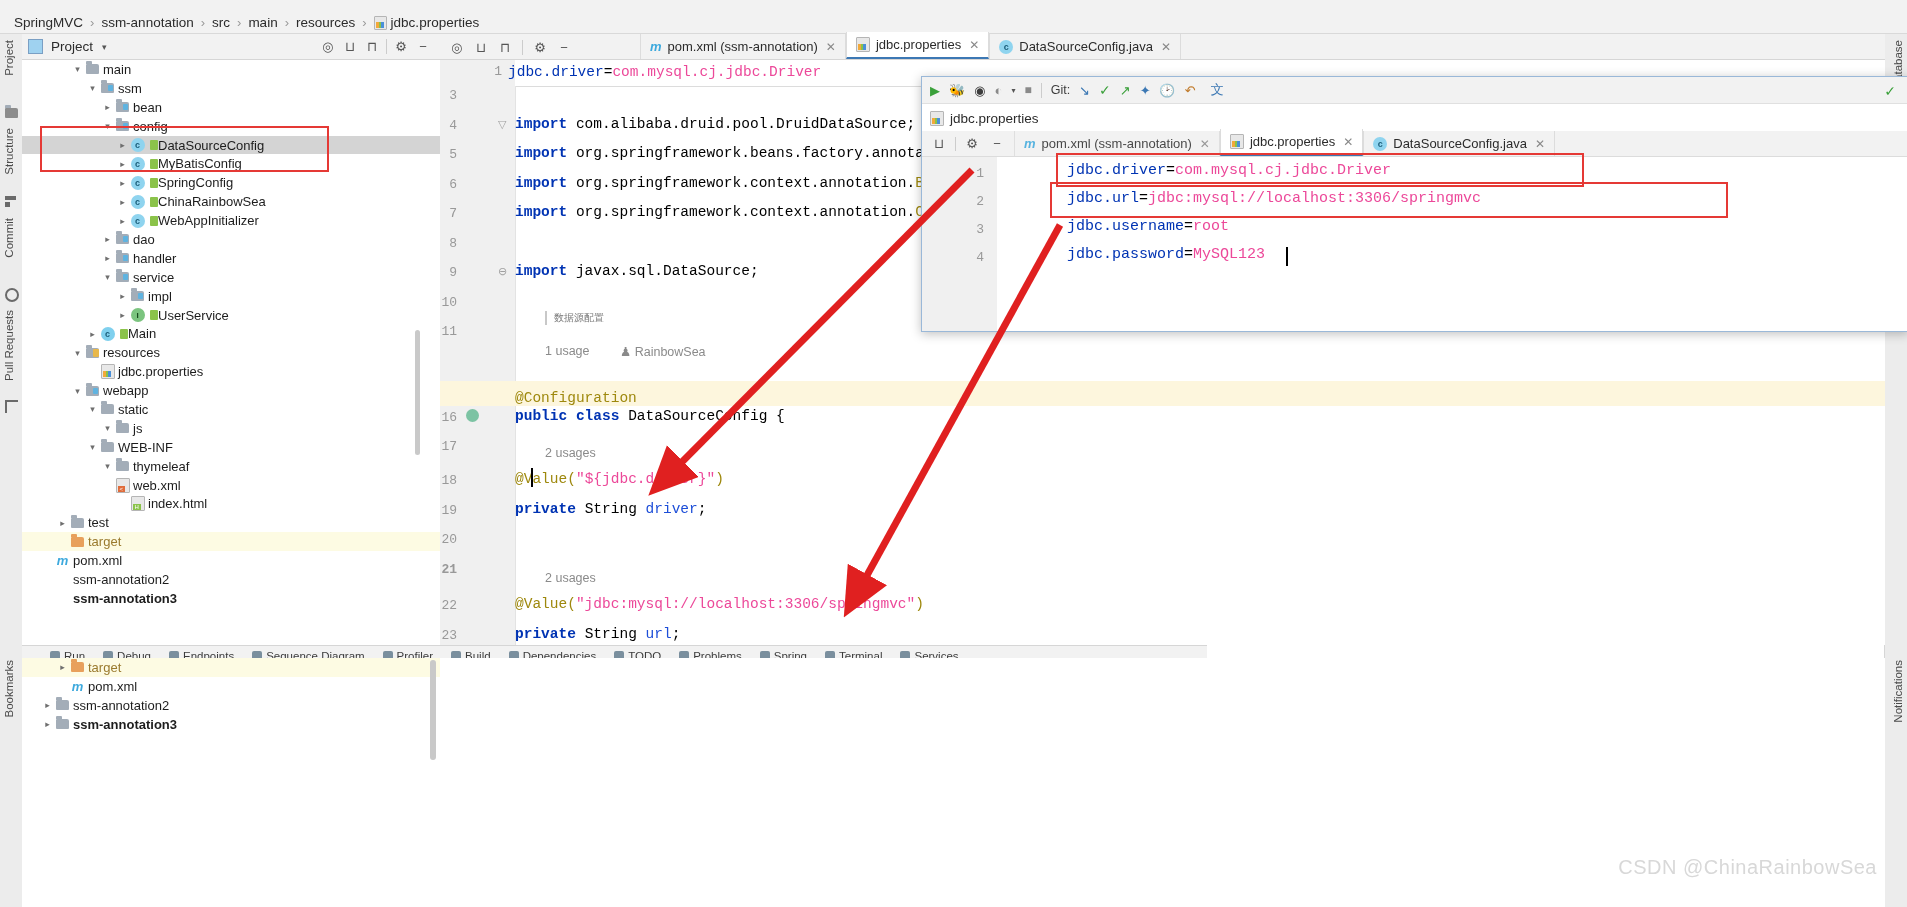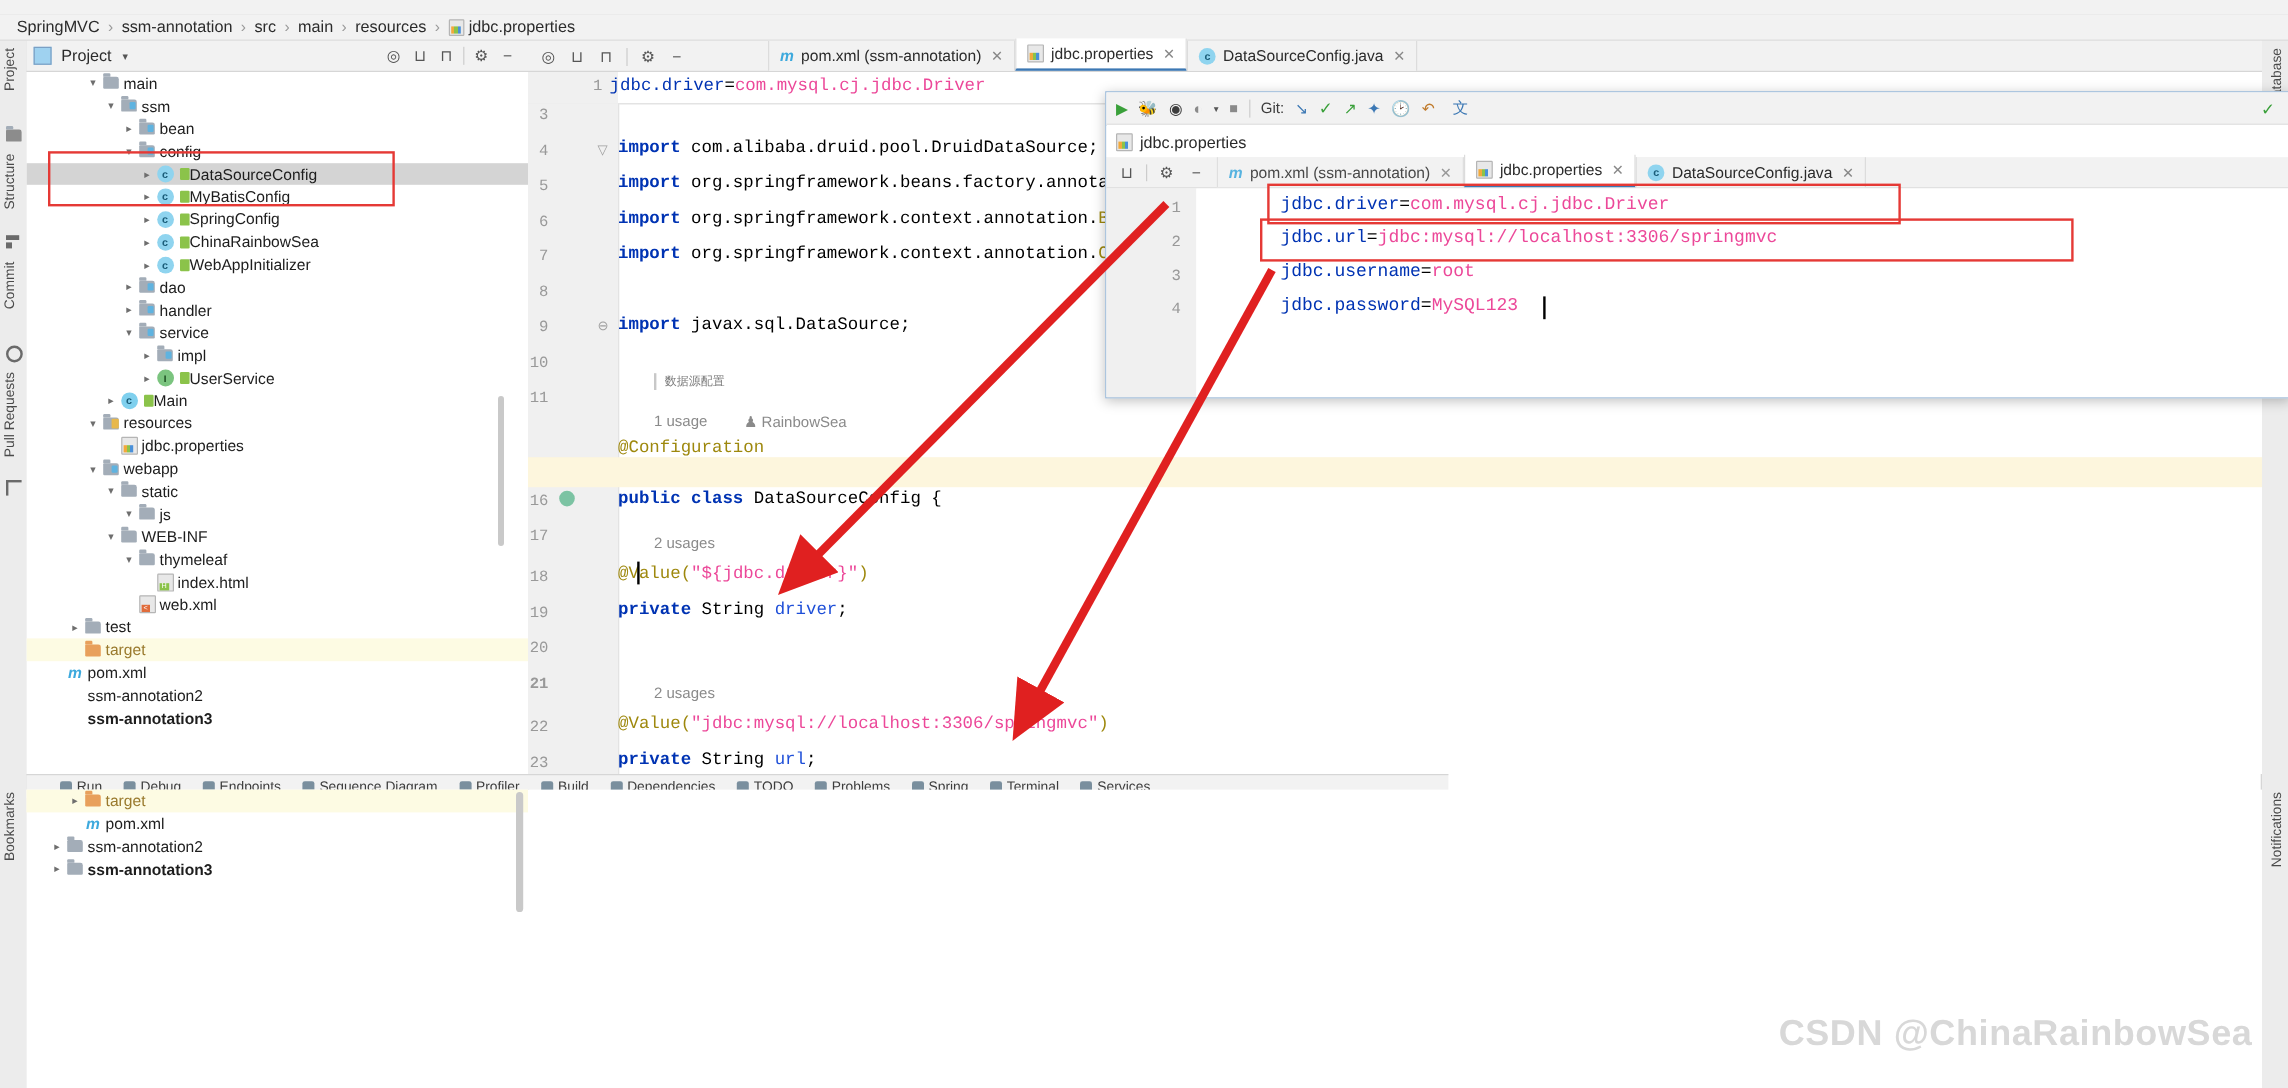--- a/index.html
+++ b/index.html
@@ -142,21 +142,21 @@
   .bb-item{display:flex;align-items:center;gap:4px;white-space:nowrap;}
 
   
   #lower-panel{left:22px;top:658px;width:418px;height:249px;background:#ffffff;border-right:1px solid #d6d6d6;}
   #lower-scroll{left:430px;top:660px;width:6px;height:100px;background:#c9c9c9;border-radius:3px;}
 
   
   #lower-right{left:440px;top:658px;width:1445px;height:249px;background:#ffffff;}
 
   
-  #watermark{right:30px;bottom:28px;font-size:30px;color:#d8d8d8;font-weight:bold;letter-spacing:.5px;}
+  #watermark{right:30px;bottom:28px;font-size:20px;color:#d8d8d8;font-weight:normal;letter-spacing:.5px;}
 </style>
 </head>
 <body>
 
 <div class="abs" id="top-strip"></div>
 
 <div class="abs" id="breadcrumb">
   <span class="crumb b">SpringMVC</span>
   <span class="sep">›</span>
   <span class="crumb b">ssm-annotation</span>
@@ -366,33 +366,33 @@
       </span>
       <span class="lbl">WEB-INF</span>
     </div>
     <div class="row" style="padding-left: 79px;">
       <span class="arrow">▾</span>
       <span class="ic">
         <span class="folder"></span>
       </span>
       <span class="lbl">thymeleaf</span>
     </div>
+    <div class="row" style="padding-left: 79px;">
+      <span class="arrow none"></span>
+      <span class="ic">
+        <span class="fileico xml"></span>
+      </span>
+      <span class="lbl">web.xml</span>
+    </div>
     <div class="row" style="padding-left: 94px;">
       <span class="arrow none"></span>
       <span class="ic">
         <span class="fileico html"></span>
       </span>
       <span class="lbl">index.html</span>
-    </div>
-    <div class="row" style="padding-left: 79px;">
-      <span class="arrow none"></span>
-      <span class="ic">
-        <span class="fileico xml"></span>
-      </span>
-      <span class="lbl">web.xml</span>
     </div>
     <div class="row" style="padding-left: 34px;">
       <span class="arrow">▸</span>
       <span class="ic">
         <span class="folder"></span>
       </span>
       <span class="lbl">test</span>
     </div>
     <div class="row hl-target" style="padding-left: 34px;">
       <span class="arrow none"></span>
@@ -487,21 +487,21 @@
     <div class="cl mono" style="top: 59px; left: 0px;"><span class="k">import </span><span class="t">org.springframework.beans.factory.annotation.</span><span class="a">Valu</span></div>
     <div class="cl mono" style="top: 88.5px; left: 0px;"><span class="k">import </span><span class="t">org.springframework.context.annotation.</span><span class="a">Bean;</span></div>
     <div class="cl mono" style="top: 118px; left: 0px;"><span class="k">import </span><span class="t">org.springframework.context.annotation.</span><span class="a">Configurat</span></div>
     <div class="cl mono" style="top: 147.5px; left: 0px;"></div>
     <div class="cl mono" style="top: 177px; left: 0px;"><span class="k">import </span><span class="t">javax.sql.DataSource;</span></div>
     <div class="cl mono" style="top: 206.5px; left: 0px;"></div>
     <div class="cl mono" style="top: 236px; left: 0px;"></div>
     <div class="doc-cn" style="left: 30px; top: 225px;">数据源配置</div>
     <div class="usage" style="left: 30px; top: 258px;">1 usage</div>
     <div class="usage" style="left: 105px; top: 258px;">♟ RainbowSea</div>
-    <div class="cl mono" style="top: 280px; left: 0px;"><span class="a">@Configuration</span></div>
+    <div class="cl mono" style="top: 304px; left: 0px;"><span class="a">@Configuration</span></div>
     <div class="cl mono" style="top: 321.5px; left: 0px;"><span class="k">public </span><span class="k">class </span><span class="t">DataSourceConfig </span><span class="t">{</span></div>
     <div class="cl mono" style="top: 351px; left: 0px;"></div>
     <div class="usage" style="left: 30px; top: 360px;">2 usages</div>
     <div class="cl mono" style="top: 385px; left: 0px;"><span class="a">@Value(</span><span class="s">"</span><span class="s">${jdbc.driver}</span><span class="s">"</span><span class="a">)</span></div>
     <div class="cl mono" style="top: 414.5px; left: 0px;"><span class="k">private </span><span class="t">String </span><span class="f">driver</span><span class="t">;</span></div>
     <div class="cl mono" style="top: 444px; left: 0px;"></div>
     <div class="cl mono" style="top: 473.5px; left: 0px;"></div>
     <div class="usage" style="left: 30px; top: 485px;">2 usages</div>
     <div class="cl mono" style="top: 510px; left: 0px;"><span class="a">@Value(</span><span class="s">"jdbc:mysql://localhost:3306/springmvc"</span><span class="a">)</span></div>
     <div class="cl mono" style="top: 539.5px; left: 0px;"><span class="k">private </span><span class="t">String </span><span class="f">url</span><span class="t">;</span></div>

